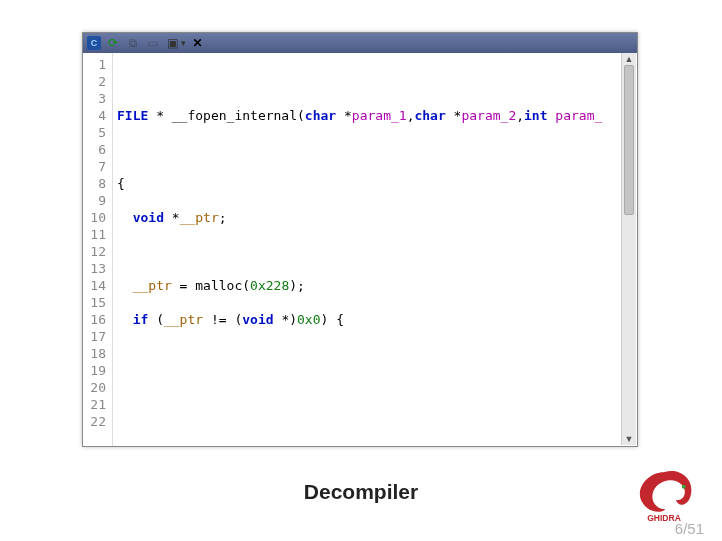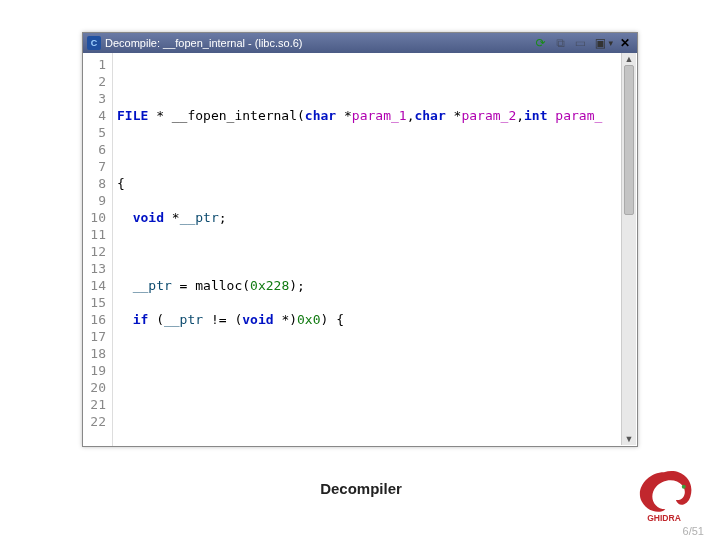--- a/index.html
+++ b/index.html
@@ -78,21 +78,21 @@
     white-space: pre;
     overflow: hidden;
     color: #000;
   }
   .codelines .line { height: 17px; }
   .kw   { color: #0012c4; font-weight: bold; }   
   .type { color: #0012c4; font-weight: bold; }   
   .fn   { color: #000; }                         
   .num  { color: #107a10; text-align: center; }                      
   .par  { color: #b000b0; }                      
-  .ptr  { color: #0c4a6e; }                 
+  .ptr  { color: #a16207; }                 
   .scrollbar-v {
     position: absolute;
     right: 1px;
     top: 20px;
     bottom: 1px;
     width: 15px;
     background: #e8e8e8;
     border-left: 1px solid #ccc;
   }
   .scrollbar-v .thumb {
@@ -109,47 +109,46 @@
     font-size:9px; color:#555;
   }
   .scrollbar-v .arr.up { top:0; }
   .scrollbar-v .arr.dn { bottom:0; }
 
   .caption {
     position: absolute;
     left: 0; right: 0;
     top: 480px;
     text-align: center;
-    font-size: 15px;
+    font-size: 21px;
     font-weight: bold;
     color: #222;
   }
   .logo {
     position: absolute;
     right: 25px;
     bottom: 18px;
     width: 66px;
     height: 56px;
   }
   .logo svg { width: 100%; height: 100%; }
   .pagenum {
     position: absolute;
     right: 18px;
     bottom: 4px;
-    font-size: 11px;
+    font-size: 15px;
     color: #b0b0b0;
   }
 </style>
 </head>
 <body>
 
 <div class="window">
   <div class="titlebar">
     <div class="app-icon">C</div>
-    <div class="title">Decompile: __fopen_internal - (libc.so.6)</div>
     <div class="tbtn refresh">⟳</div>
     <div class="tbtn light">⧉</div>
     <div class="tbtn light">▭</div>
     <div class="tbtn">▣</div>
     <span class="chev">▾</span>
     <div class="tbtn closebtn">✕</div>
   </div>
 
   <div class="code-area">
     <div class="gutter">

